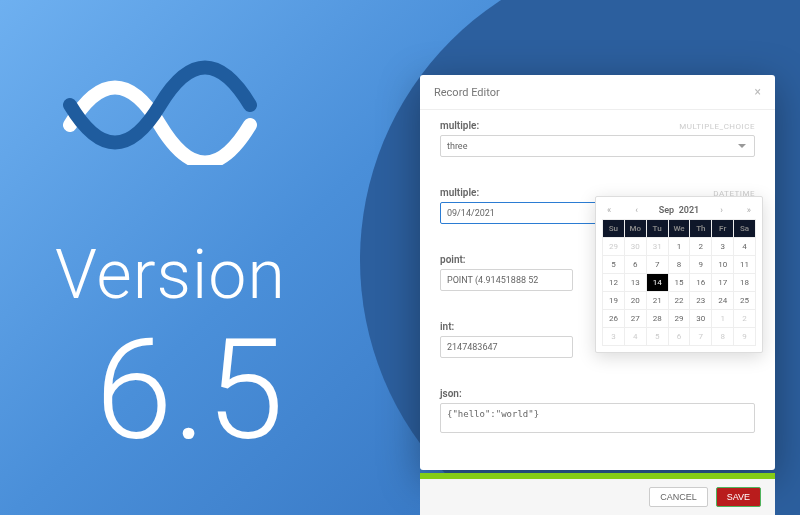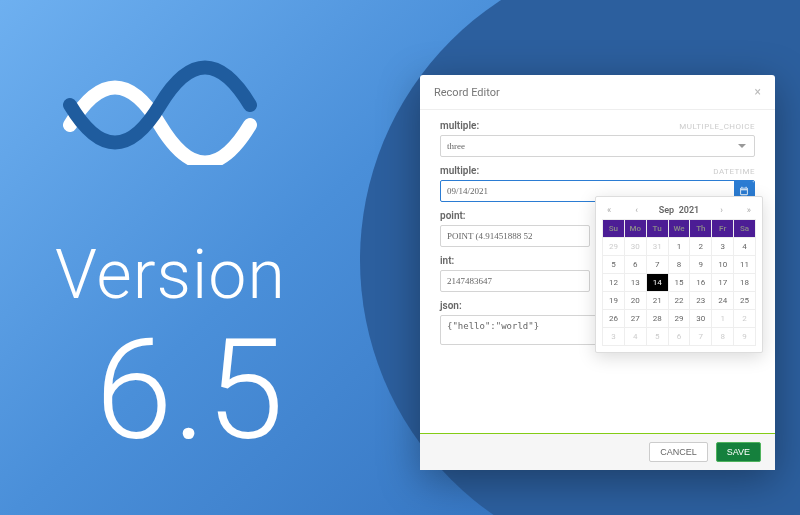--- a/index.html
+++ b/index.html
@@ -31,76 +31,75 @@
     display: flex; flex-direction: column;
     font-size: 10px; color: #555;
   }
   .modal-header {
     padding: 10px 14px; border-bottom: 1px solid #eee;
     display: flex; align-items: center; justify-content: space-between;
     color: #777; font-size: 11px;
   }
   .modal-close { color: #bbb; font-size: 12px; cursor: pointer; }
   .modal-body { flex: 1; padding: 10px 20px; position: relative; }
-  .field { margin-bottom: 8px; }
+  .field { margin-bottom: 30px; }
   .lbl-row { display: flex; justify-content: space-between; align-items: baseline; }
   .lbl { font-weight: 600; color: #666; font-size: 10px; }
   .typetag { color: #ccc; font-size: 8px; letter-spacing: .5px; }
   .control {
     margin-top: 4px; width: 100%; height: 22px;
     border: 1px solid #d4d4d4; border-radius: 2px; background: #fff;
     display: flex; align-items: center; padding: 0 6px; font-size: 9px; color: #666;
     position: relative;
-    font-family: Liberation Serif, serif;
   }
   .control.sel::after {
     content: ""; position: absolute; right: 8px; top: 50%; transform: translateY(-50%);
     border-left: 4px solid transparent; border-right: 4px solid transparent; border-top: 4px solid #999;
   }
   .control.date { border-color: #2b7cd3; }
   .date-addon {
     position: absolute; right: 0; top: 0; bottom: 0; width: 20px;
     background: #2b7cd3; display: flex; align-items: center; justify-content: center;
     border-top-right-radius: 2px; border-bottom-right-radius: 2px;
   }
   .date-addon svg { width: 10px; height: 10px; fill: #fff; }
-  .short .control { width: 150px; }
+  .short .control { width: 133px; }
   .textarea {
     margin-top: 4px; width: 100%; min-height: 30px;
     border: 1px solid #d4d4d4; border-radius: 2px; padding: 5px 6px;
     font-size: 9px; color: #666; font-family: monospace;
   }
   
   .calendar {
     position: absolute; top: 86px; left: 175px; width: 168px;
     background: #fff; border: 1px solid #ddd; border-radius: 2px;
     box-shadow: 0 4px 18px rgba(0,0,0,.15); padding: 6px;
     font-size: 9px; color: #666; z-index: 10;
   }
   .cal-nav { display: flex; align-items: center; justify-content: space-between; padding: 2px 2px 4px; }
   .cal-nav .nav-btn { color: #aaa; cursor: pointer; padding: 0 3px; }
   .cal-month { font-weight: 600; color: #666; }
   .cal-grid { width: 100%; border-collapse: collapse; }
   .cal-grid th, .cal-grid td {
     width: 22px; height: 18px; text-align: center; font-size: 8px;
     border: 1px solid #eee;
   }
-  .cal-grid th { background: #4c1d95; color: #888; font-weight: 600; }
+  .cal-grid th { background: #0f172a; color: #888; font-weight: 600; }
   .cal-grid td { color: #666; cursor: pointer; }
   .cal-grid td.other { color: #ccc; }
   .cal-grid td.sel { background: #000000; color: #fff; }
   .cal-footer { display: flex; justify-content: space-between; margin-top: 6px; }
   .btn {
     padding: 4px 10px; font-size: 9px; border-radius: 2px; cursor: pointer;
     border: 1px solid #ccc; background: #fff; color: #666;
   }
   .btn.primary { background: #2b7cd3; border-color: #2b7cd3; color: #fff; }
-  .btn.success { background: #15803d; border-color: #4fb35d; color: #fff; }
+  .btn.success { background: #b91c1c; border-color: #4fb35d; color: #fff; }
   .modal-footer {
-    padding: 8px 14px; background: #f6f6f6; border-top: 1px solid #84cc16;
+    padding: 8px 14px; background: #f6f6f6; border-top: 6px solid #84cc16;
     display: flex; justify-content: flex-end; gap: 8px;
   }
 </style>
 </head>
 <body>
 
 <div class="stage">
   <div class="curve"></div>
 
   <div class="brand">

